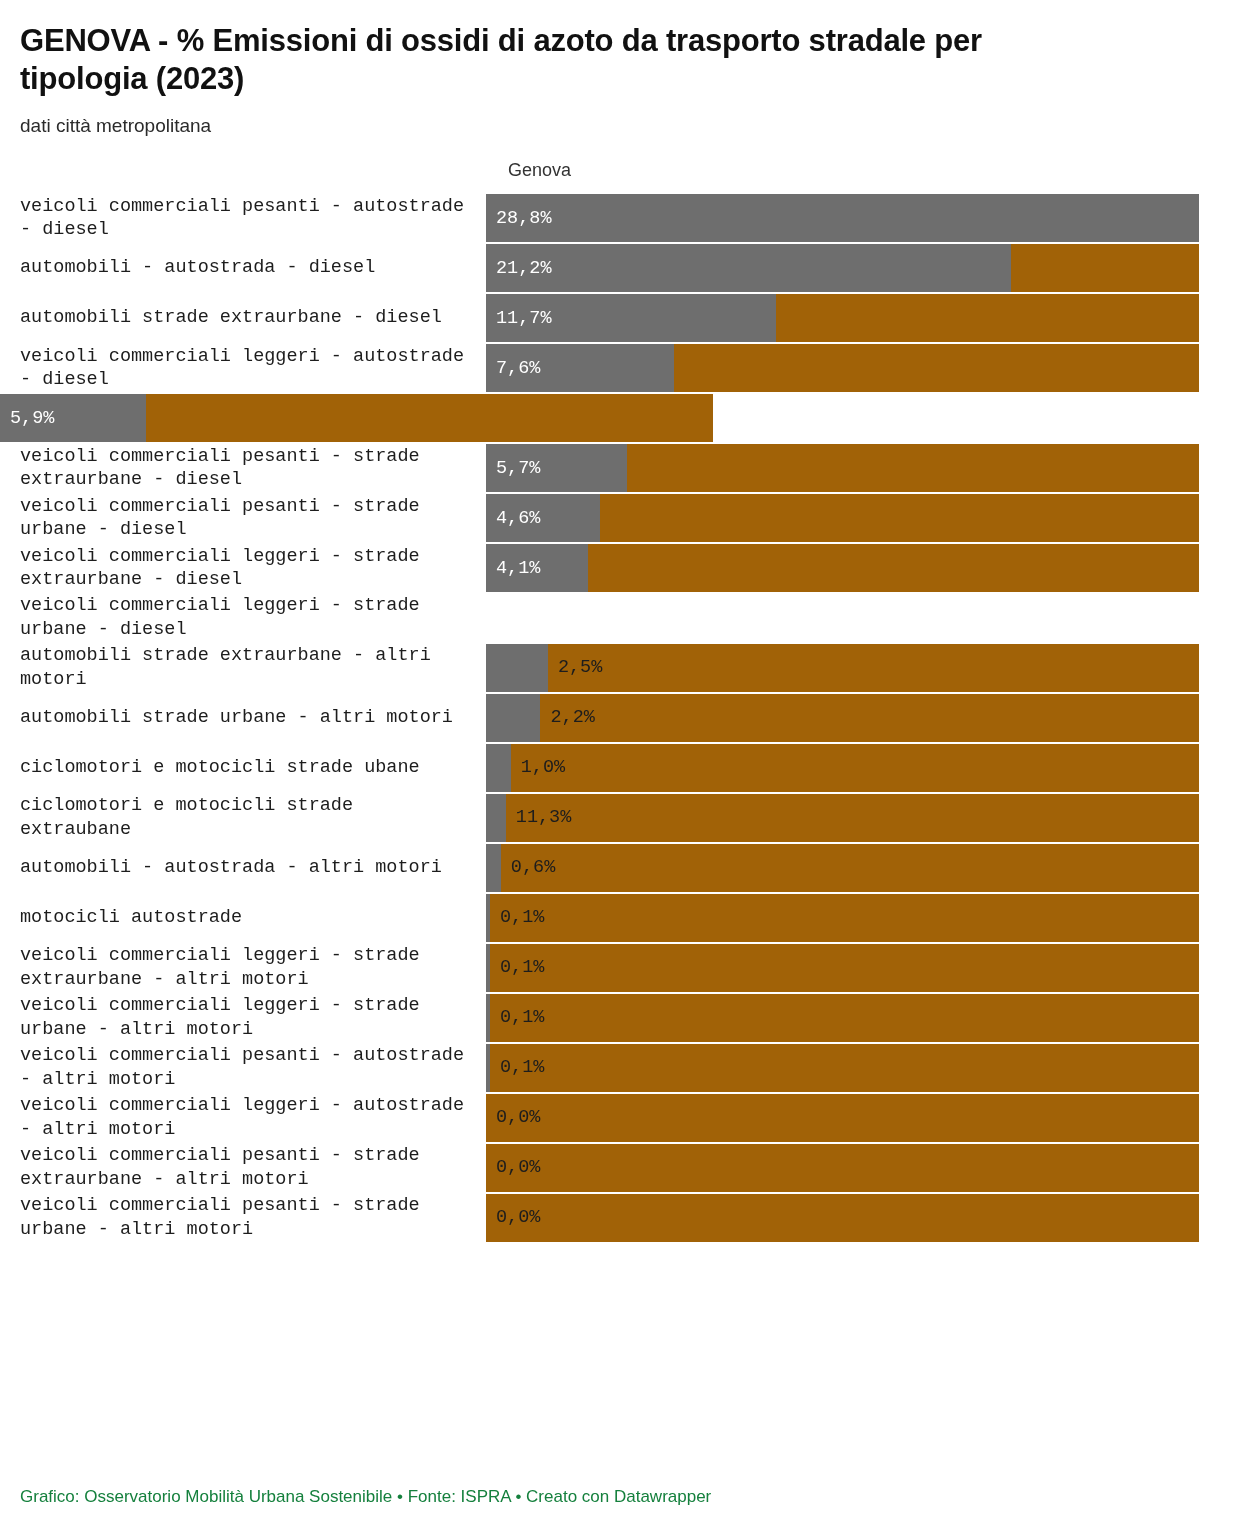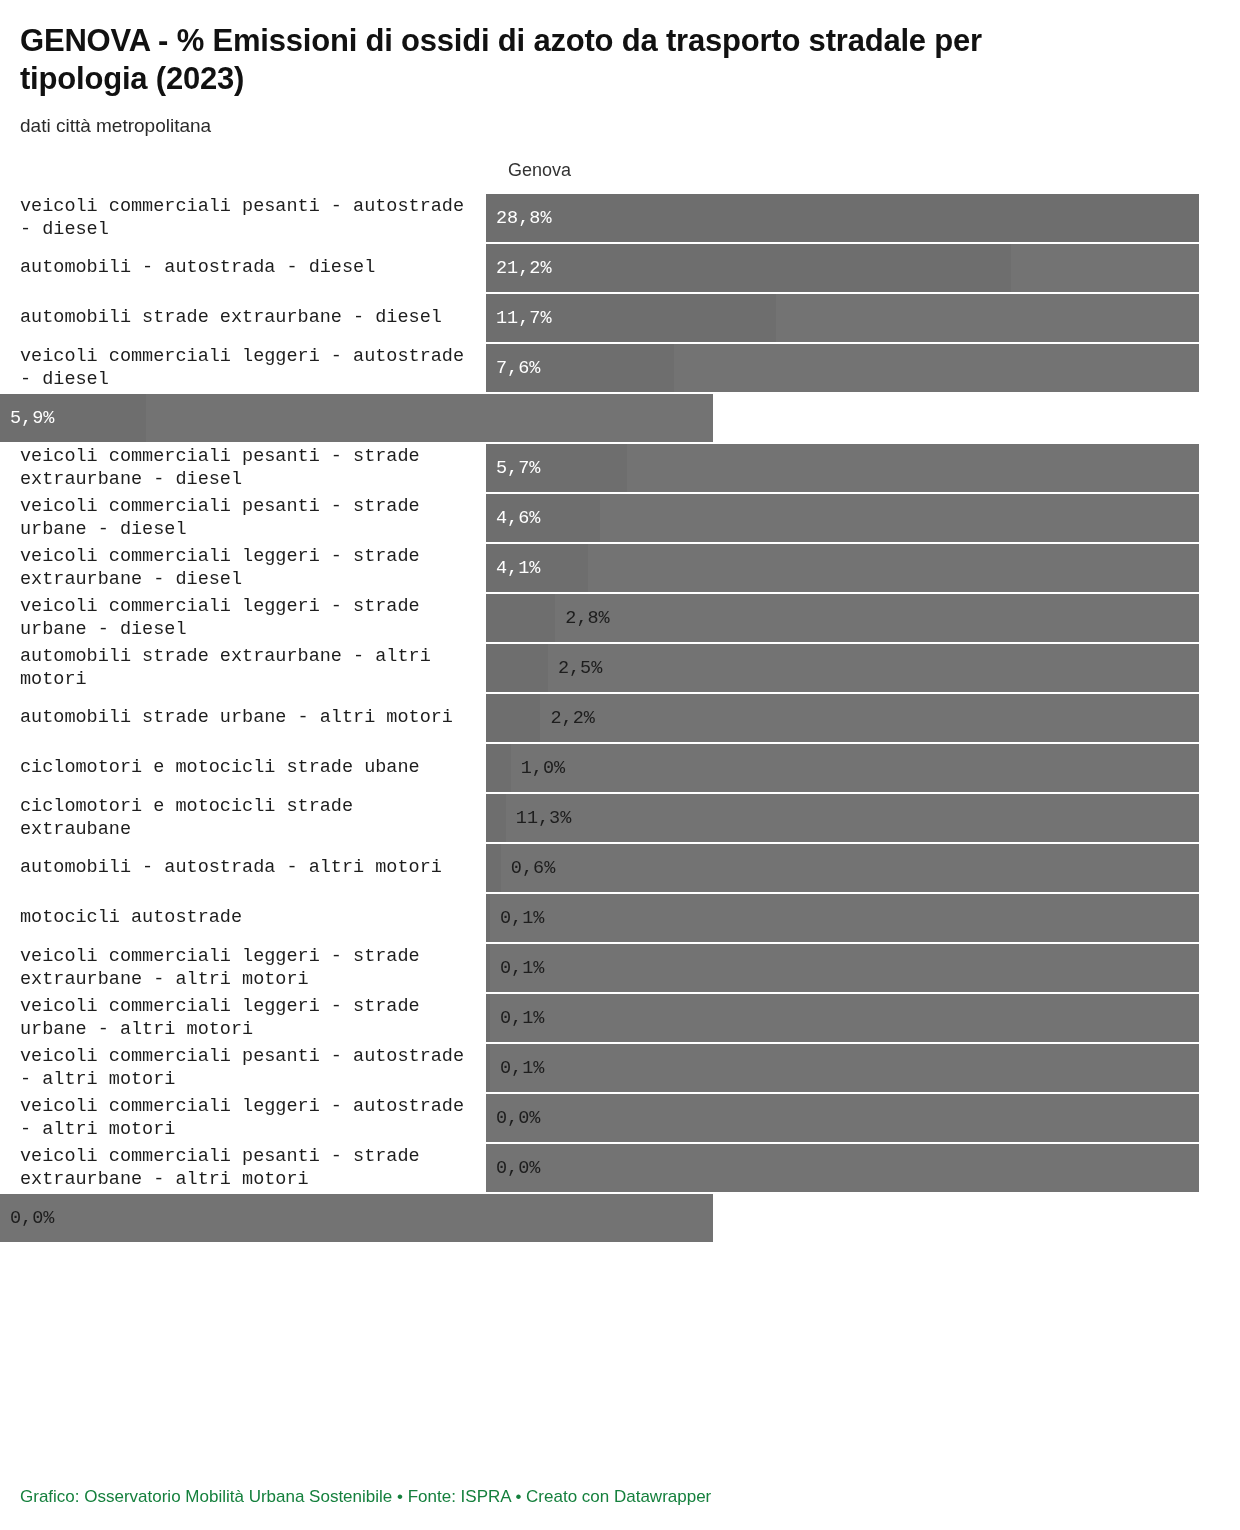--- a/index.html
+++ b/index.html
@@ -80,21 +80,21 @@
     line-height: 1.28;
     color: #1d1d1d;
     display: flex;
     align-items: center;
   }
   .row-track {
     position: relative;
     flex: 0 0 713px;
     width: 713px;
     height: 48px;
-    background: #737373;
+    background: #a16207;
   }
   .bar {
     position: absolute;
     left: 0;
     top: 0;
     height: 48px;
     background: #6e6e6e;
   }
   .bar-value {
     position: absolute;
@@ -187,24 +187,20 @@
       </div>
       <div class="row">
         <div class="row-label">veicoli commerciali leggeri - strade extraurbane - diesel</div>
         <div class="row-track">
           <div class="bar" style="width: 101.503px;"></div>
           <div class="bar-value inside" style="left: 10px;">4,1%</div>
         </div>
       </div>
       <div class="row">
         <div class="row-label">veicoli commerciali leggeri - strade urbane - diesel</div>
-        <div class="row-track">
-          <div class="bar" style="width: 69.3194px;"></div>
-          <div class="bar-value outside" style="left: 79.3194px;">2,8%</div>
-        </div>
       </div>
       <div class="row">
         <div class="row-label">automobili strade extraurbane - altri motori</div>
         <div class="row-track">
           <div class="bar" style="width: 61.8924px;"></div>
           <div class="bar-value outside" style="left: 71.8924px;">2,5%</div>
         </div>
       </div>
       <div class="row">
         <div class="row-label">automobili strade urbane - altri motori</div>
@@ -268,20 +264,21 @@
           <div class="bar-value outside" style="left: 10px;">0,0%</div>
         </div>
       </div>
       <div class="row">
         <div class="row-label">veicoli commerciali pesanti - strade extraurbane - altri motori</div>
         <div class="row-track">
           <div class="bar-value outside" style="left: 10px;">0,0%</div>
         </div>
       </div>
       <div class="row">
+        <div class="row-label">veicoli commerciali pesanti - strade urbane - altri motori</div>
         <div class="row-track">
           <div class="bar-value outside" style="left: 10px;">0,0%</div>
         </div>
       </div>
     </div>
 
   <div class="footer">Grafico: Osservatorio Mobilità Urbana Sostenibile • Fonte: ISPRA • Creato con Datawrapper</div>
 
 </div>
 

